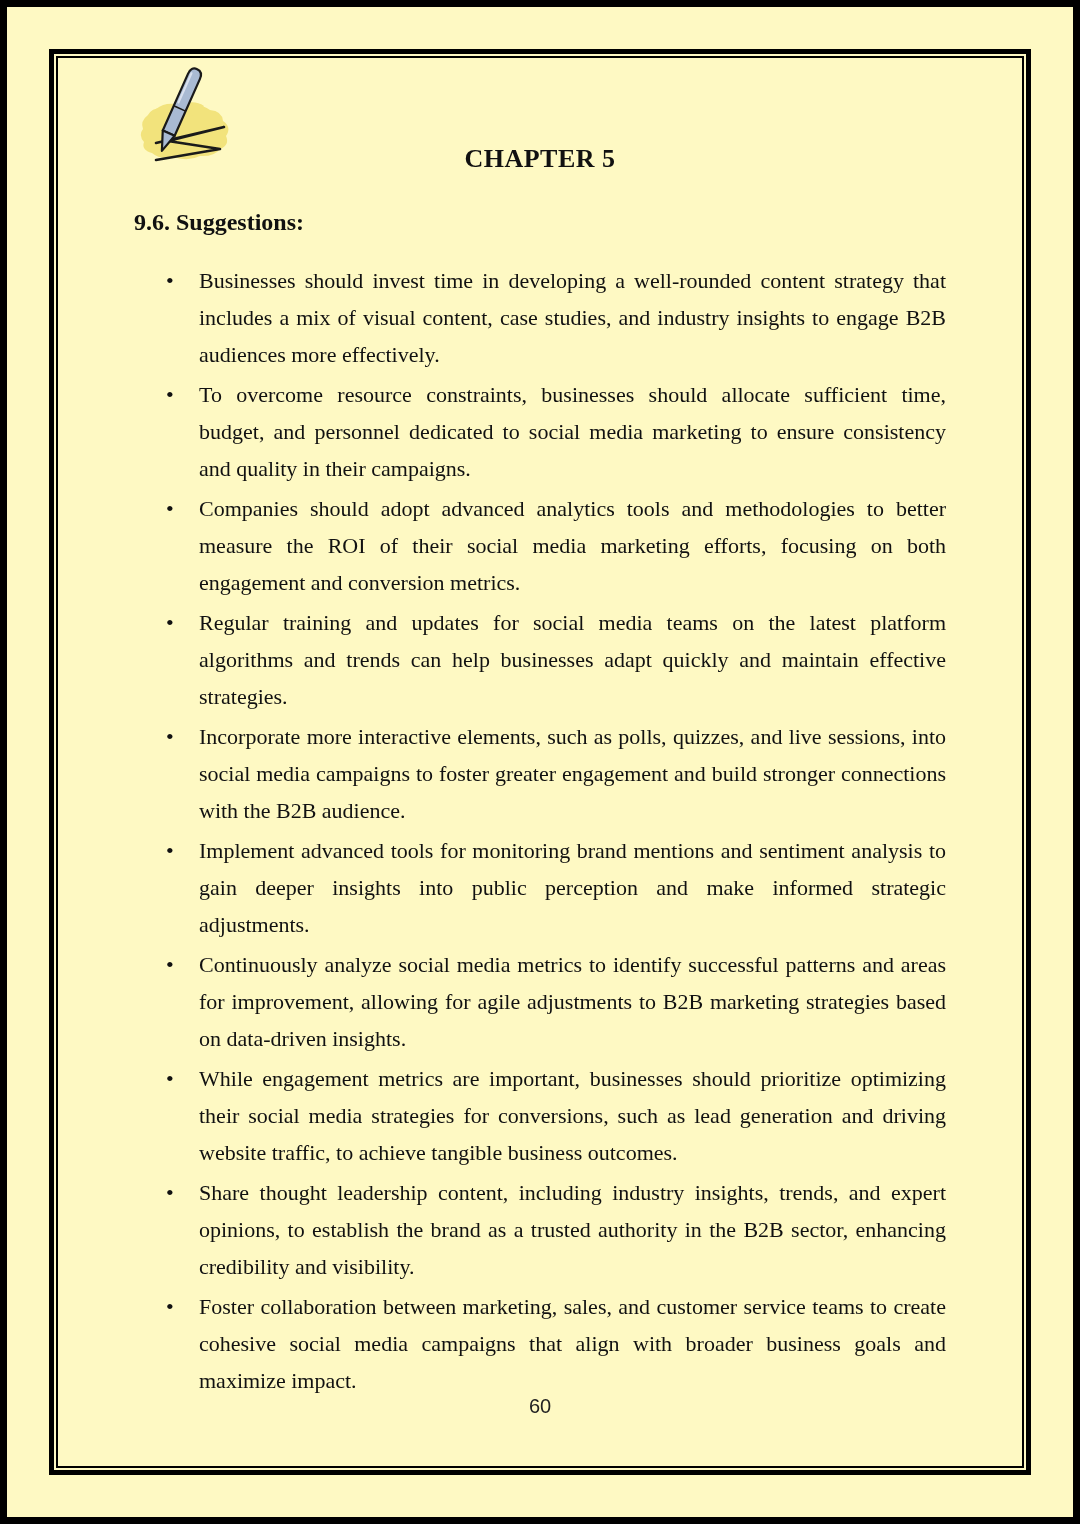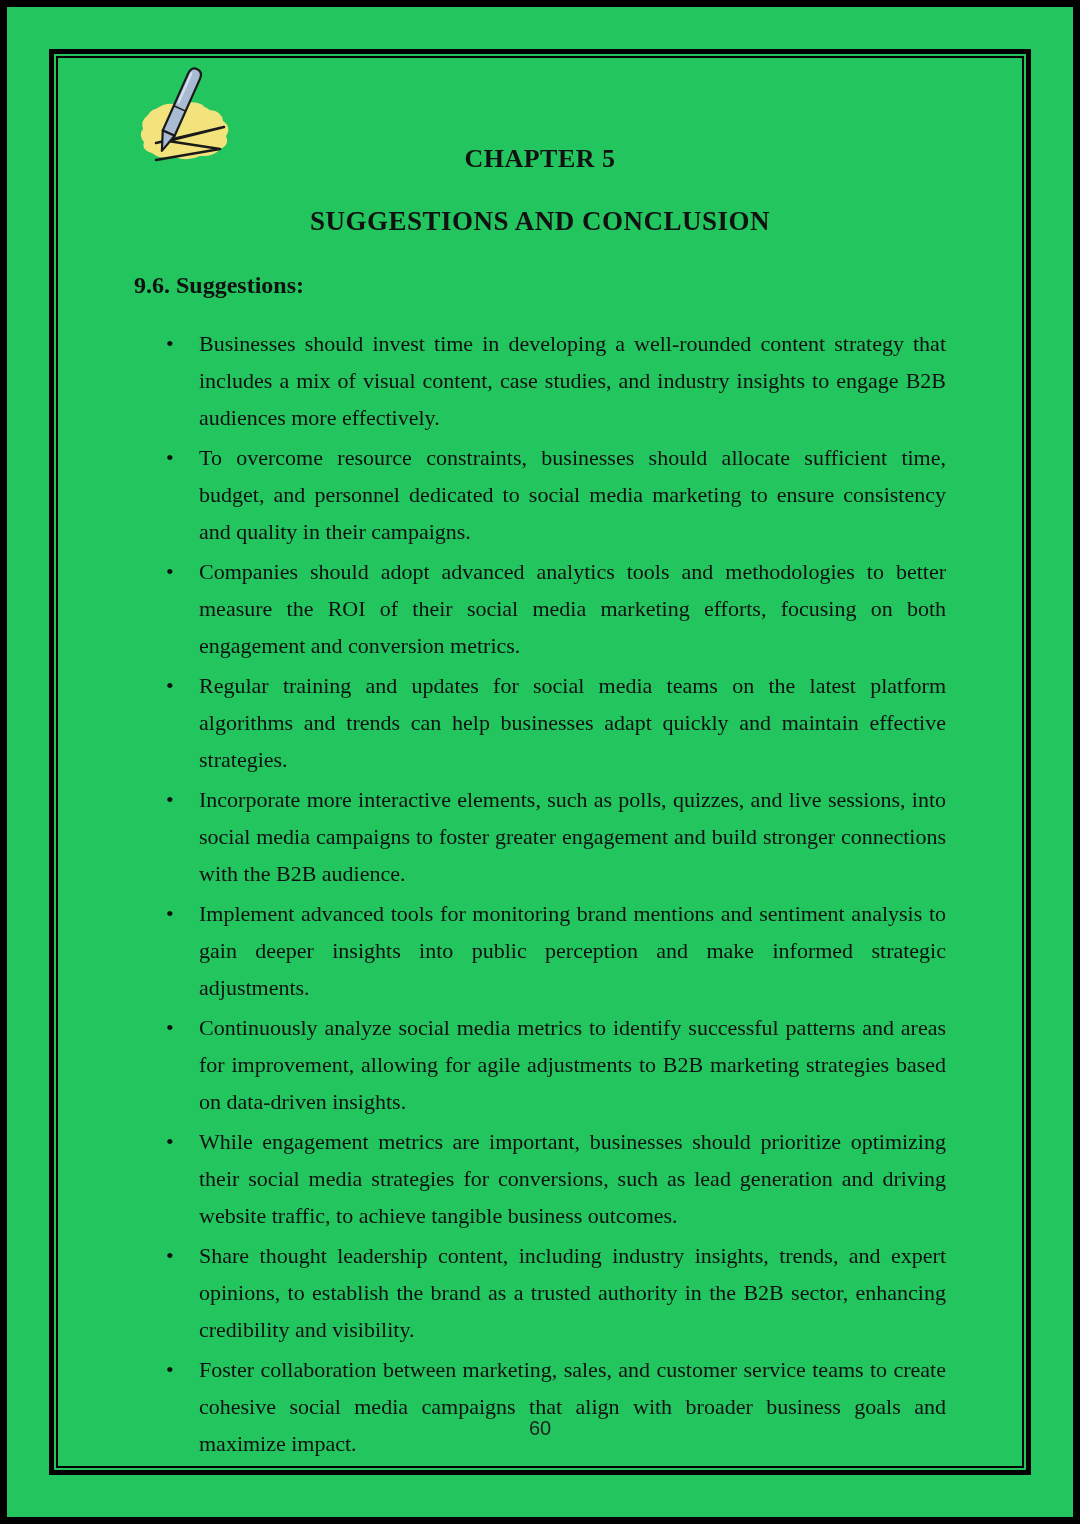--- a/index.html
+++ b/index.html
@@ -5,21 +5,21 @@
   html, body {
     margin: 0;
     padding: 0;
     background: #ffffff;
     font-family: "Liberation Serif", serif;
   }
   .page {
     position: relative;
     width: 1080px;
     height: 1524px;
-    background: #22c55e;
+    background: #fef9c3;
     box-sizing: border-box;
     border: 7px solid #000000;
     overflow: hidden;
   }
   .frame {
     position: absolute;
     top: 42px; left: 42px; right: 42px; bottom: 42px;
     border: 5px solid #000000;
   }
   .frame-inner {
@@ -77,21 +77,21 @@
   }
   ul.suggestions li .bullet {
     position: absolute;
     left: -33px;
     top: 0;
     font-size: 22px;
     text-align: left;
   }
   .page-number {
     position: absolute;
-    bottom: 26px;
+    bottom: 48px;
     left: 0;
     right: 0;
     text-align: center;
     font-family: "Liberation Sans", sans-serif;
     font-size: 20px;
     color: #222222;
   }
 </style>
 </head>
 <body>
@@ -111,21 +111,20 @@
           <g transform="rotate(24 52 48)">
             <path d="M46 10 Q46 2 52.5 2 Q59 2 59 10 L59 72 L46 72 Z" fill="#a9bad3" stroke="#1a1a1a" stroke-width="2.2" stroke-linejoin="round"></path>
             <path d="M46 72 L59 72 L53.5 91 Z" fill="#a9bad3" stroke="#1a1a1a" stroke-width="2.2" stroke-linejoin="round"></path>
             <line x1="46" y1="45" x2="59" y2="45" stroke="#1a1a1a" stroke-width="1.6"></line>
             <path d="M49 8 L49 40" stroke="#d8e0ee" stroke-width="2" stroke-linecap="round"></path>
           </g>
         </svg>
 
         <div class="chapter-label">CHAPTER 5</div>
 
-        <div class="doc-title">SUGGESTIONS AND CONCLUSION</div>
 
         <div class="section-heading">9.6. Suggestions:</div>
 
         <ul class="suggestions">
 
             <li>
               <span class="bullet">•</span>
               <span class="text">Businesses should invest time in developing a well-rounded content strategy that includes a mix of visual content, case studies, and industry insights to engage B2B audiences more effectively.</span>
             </li>
 

